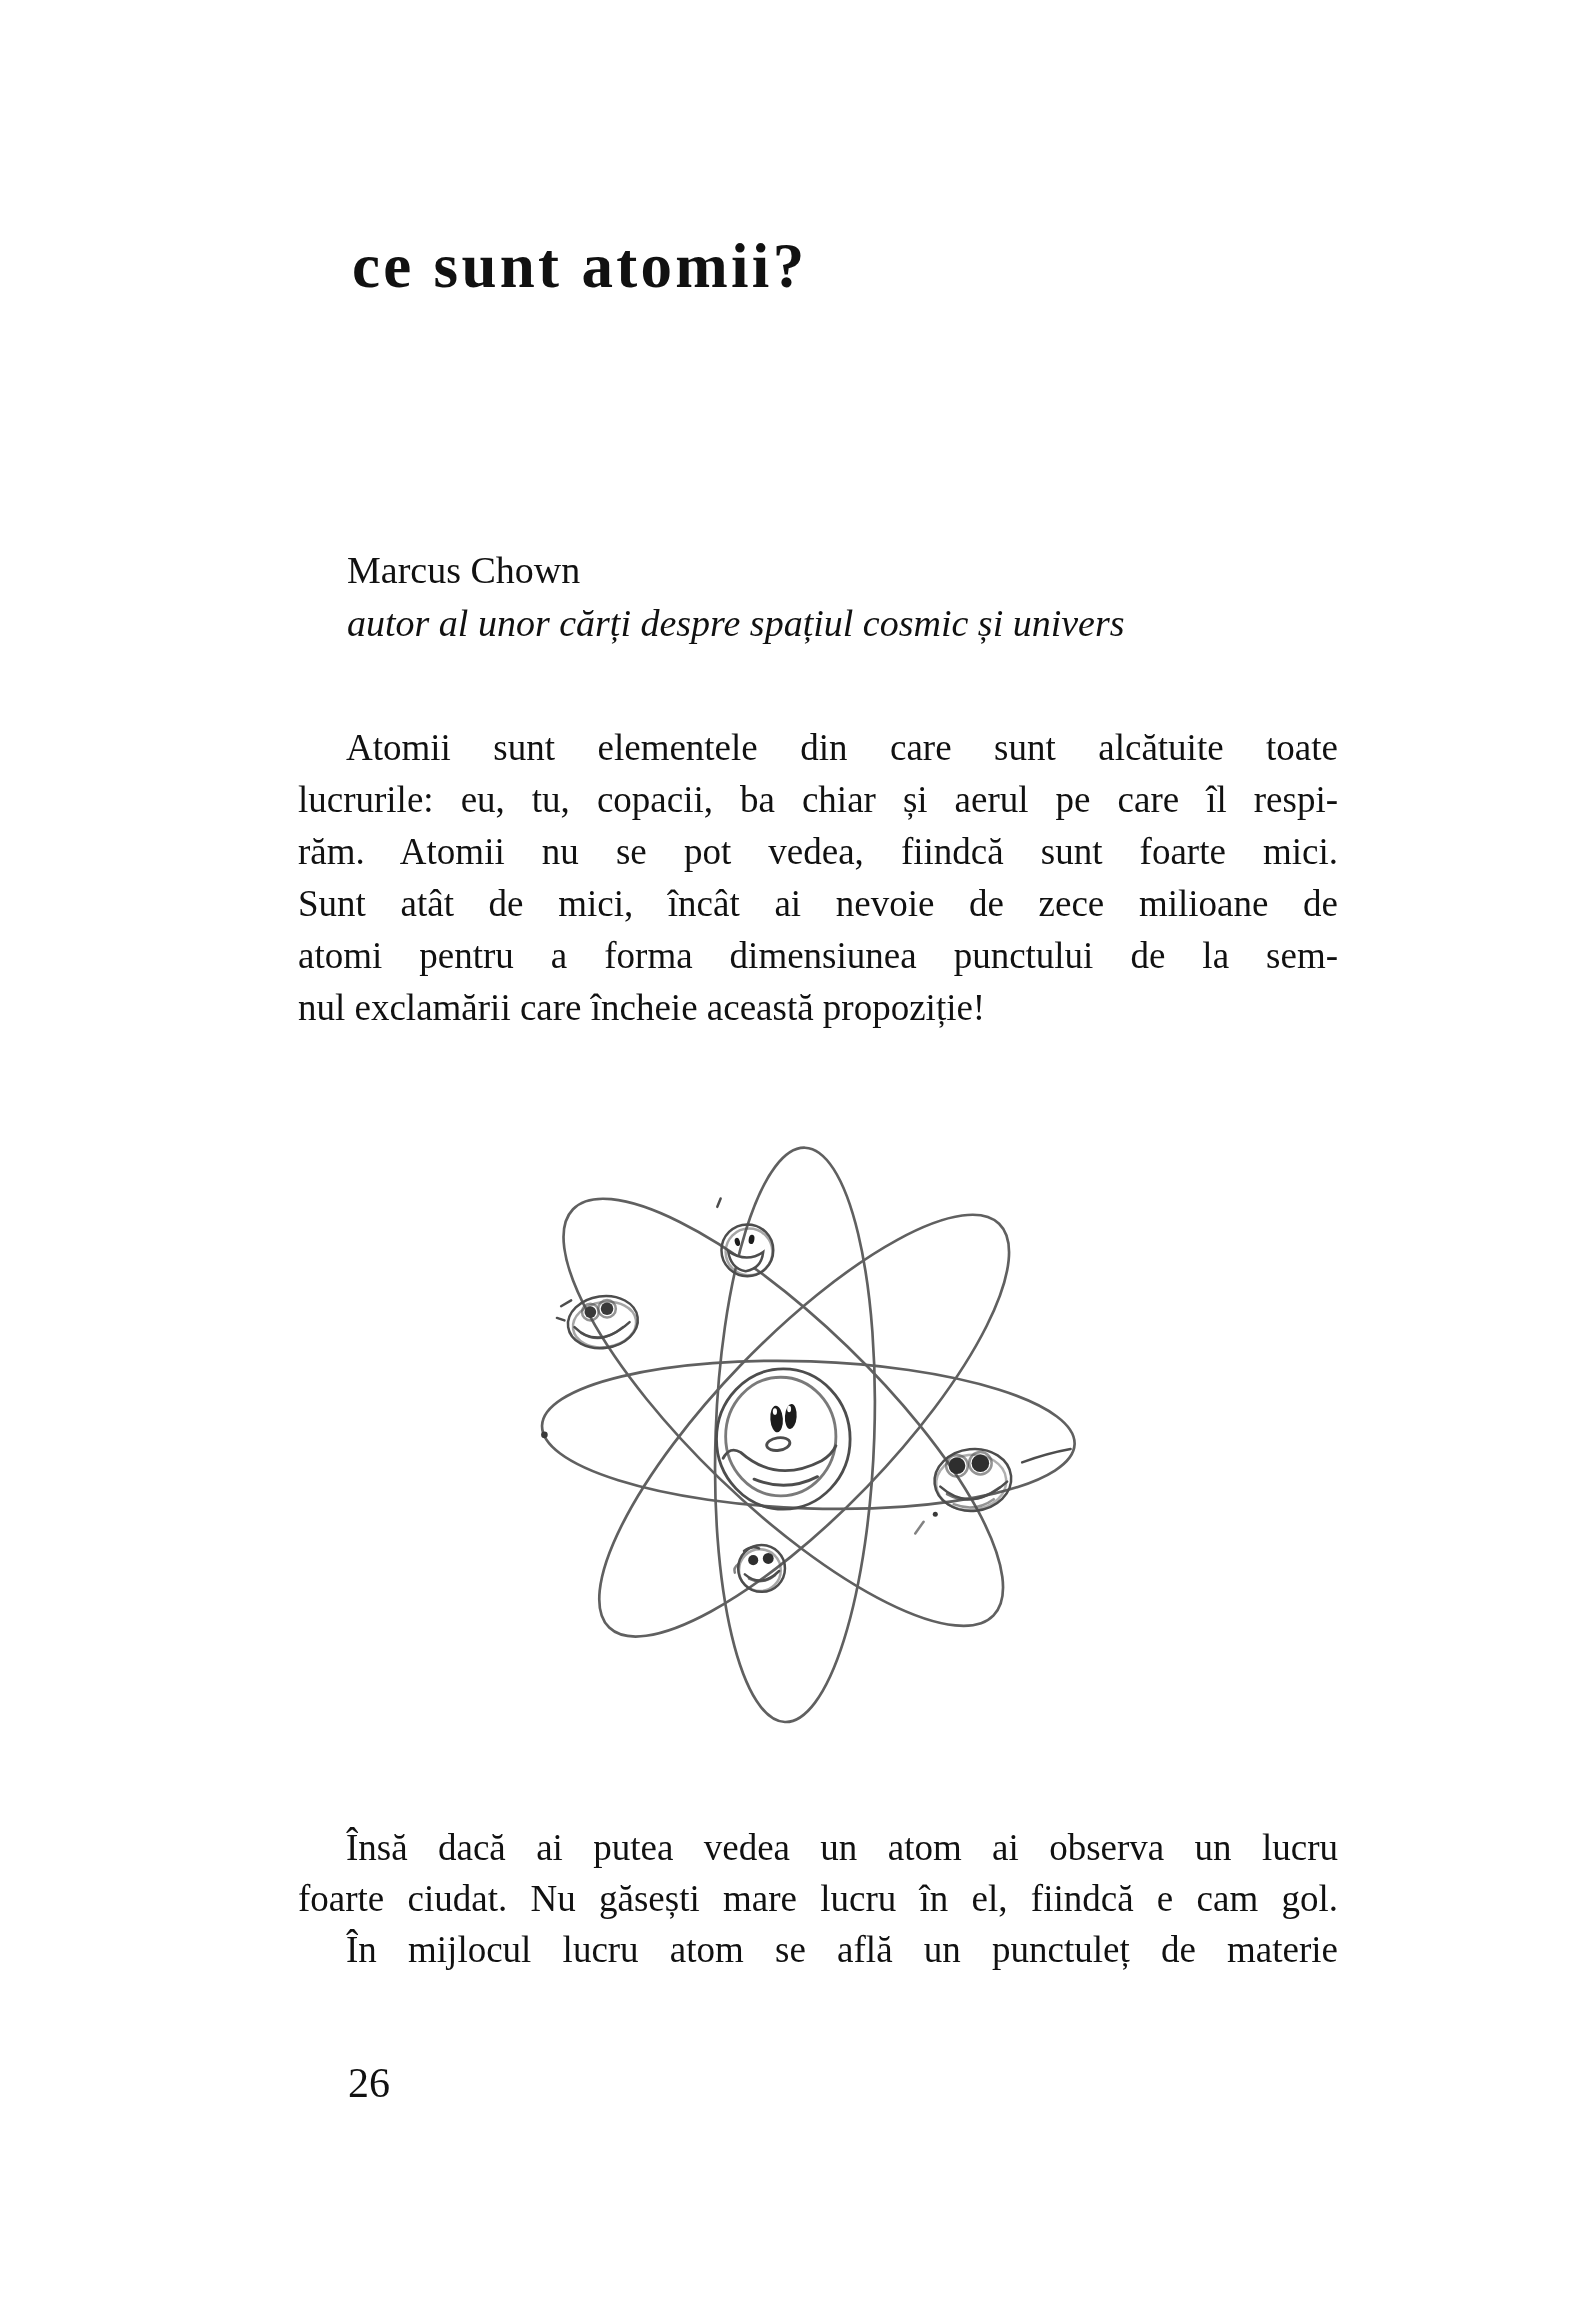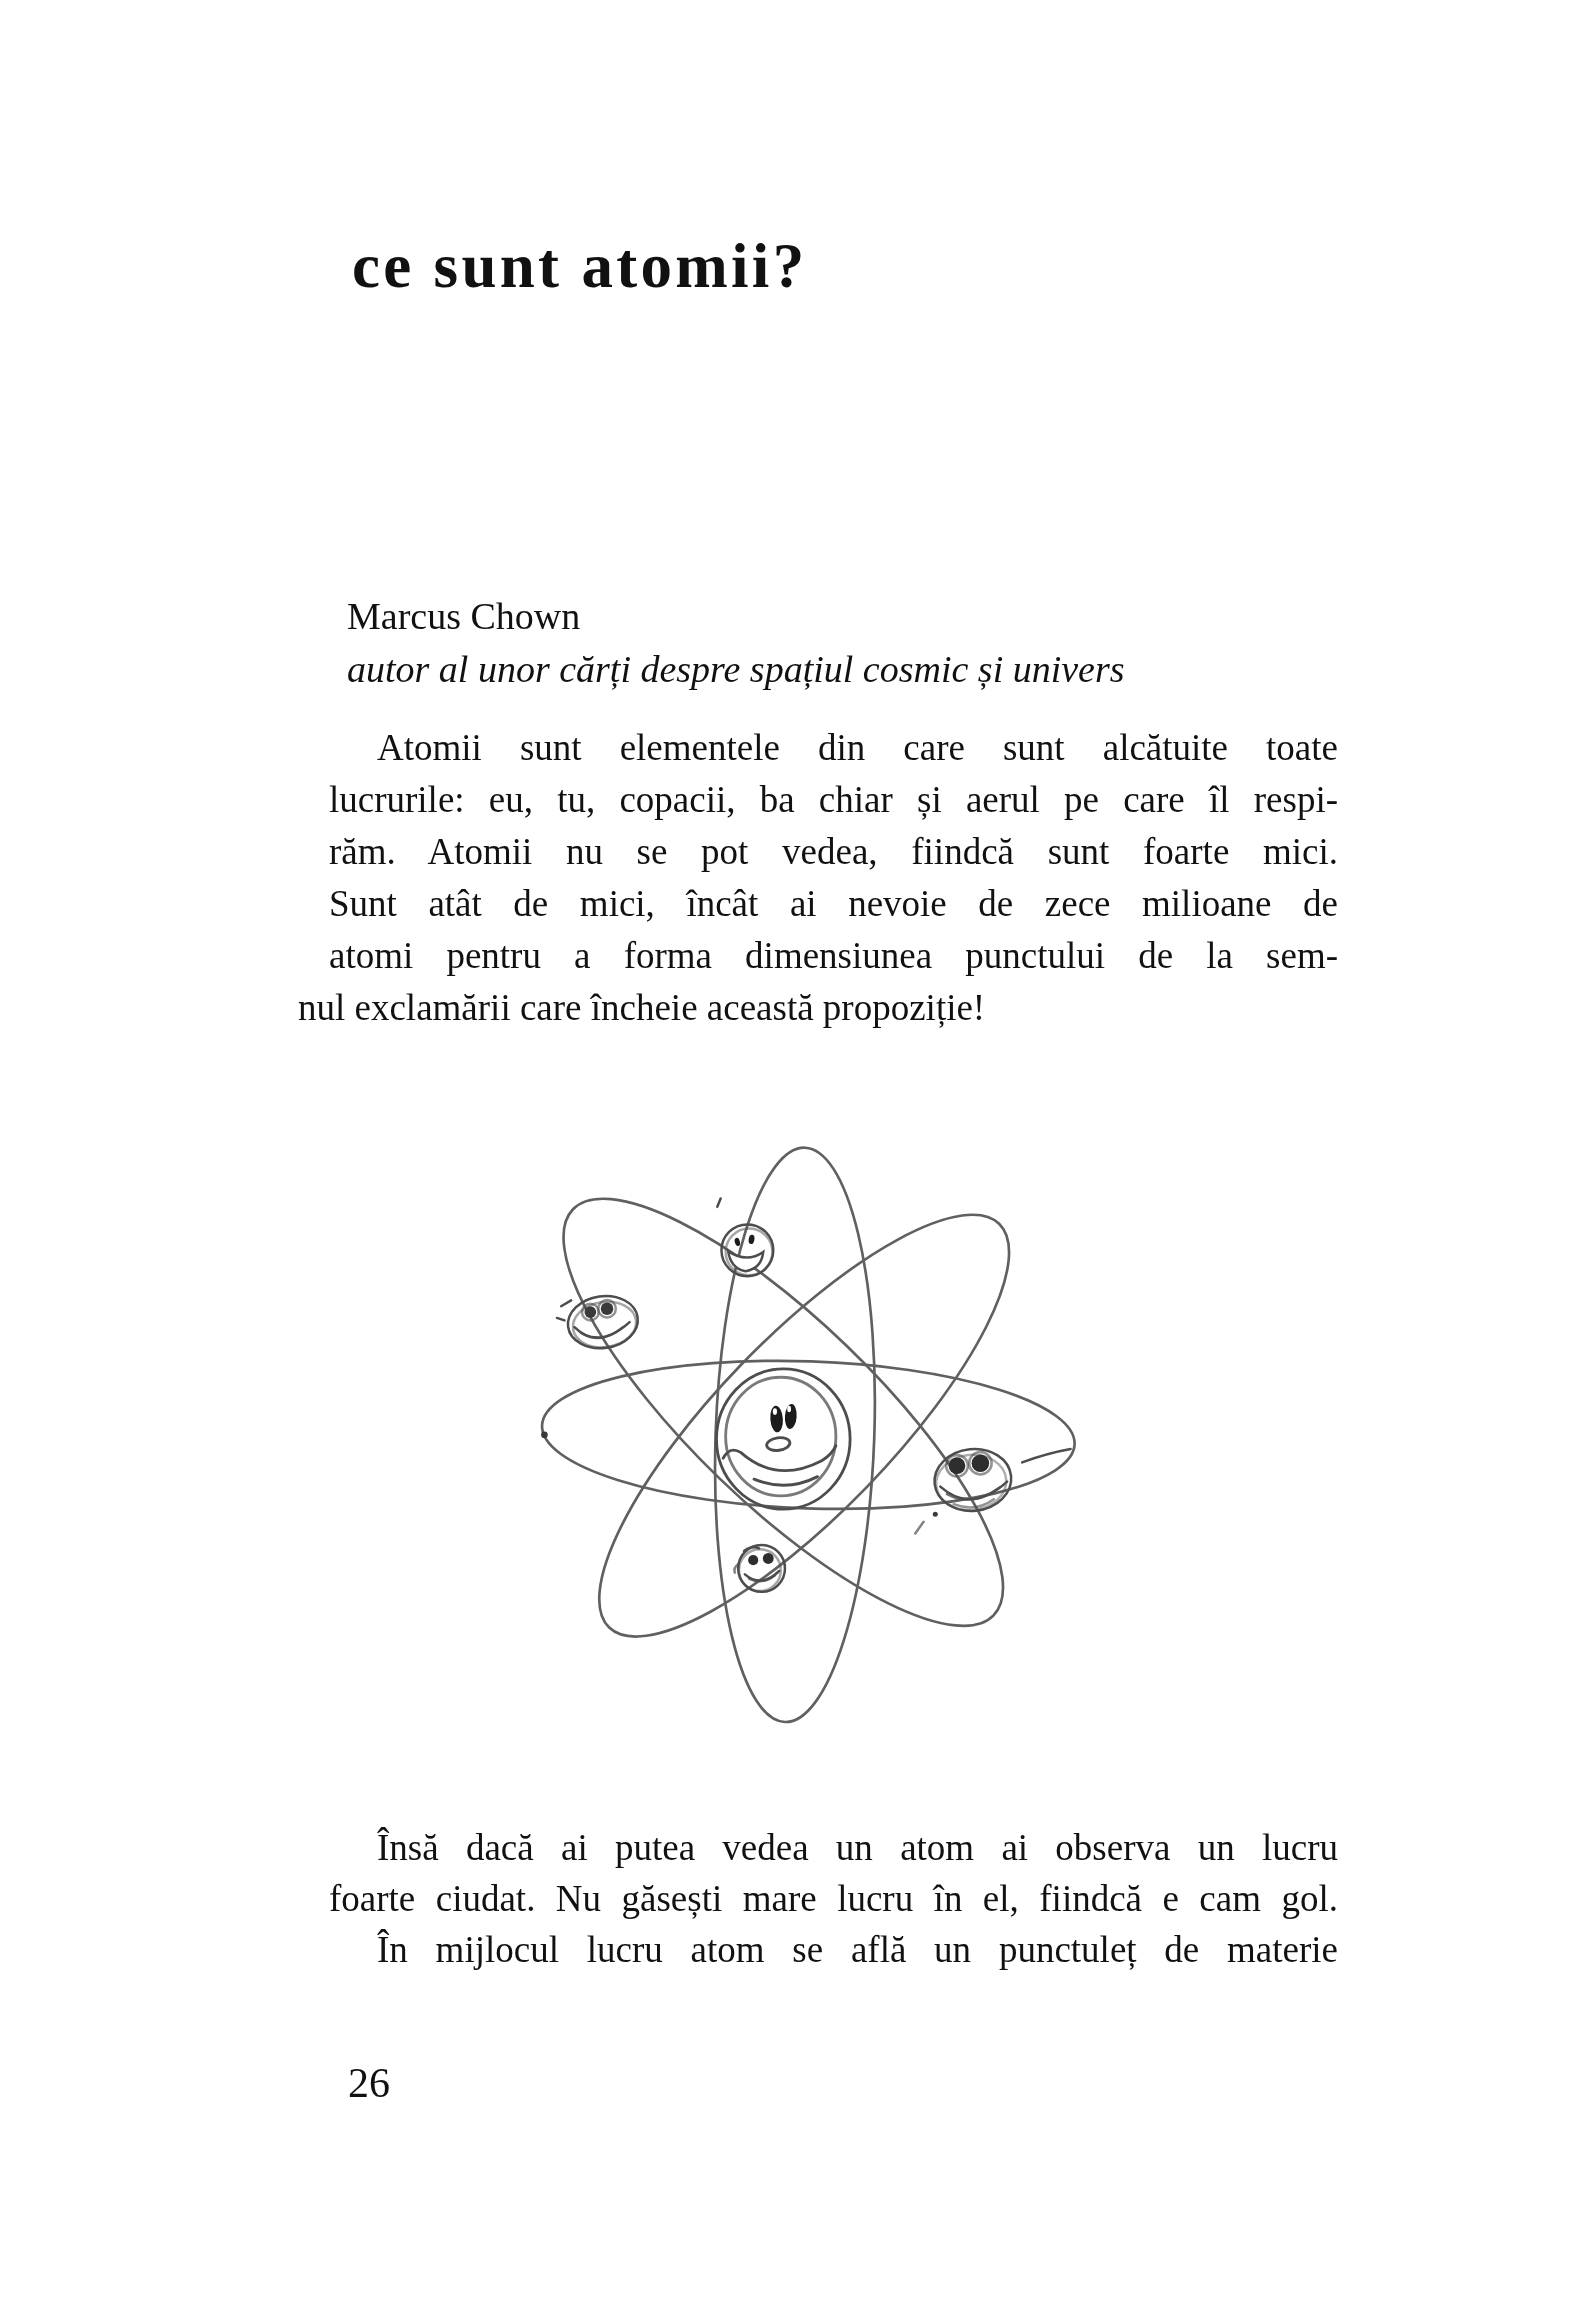--- a/index.html
+++ b/index.html
@@ -11,32 +11,32 @@
     font-family:"Liberation Serif","DejaVu Serif",serif;
     overflow:hidden;
     padding-left:40px;
   }
   .title{
     position:absolute;left:352px;top:191px;
     font-size:63px;font-weight:bold;letter-spacing:3.3px;
     line-height:67px;white-space:nowrap;
   }
   .author{
-    position:absolute;left:347px;top:590px;
+    position:absolute;left:347px;top:544px;
     font-size:38px;line-height:53px;white-space:nowrap;
   }
   .author .bio{font-style:italic;}
   .bodyblock{
     position:absolute;left:298px;width:1040px;
     font-size:37px;line-height:52px;
   }
   #p1{top:722px;}
   #p23{top:1822px;line-height:51px;}
   .line{display:block;}
-  .line.j{text-align:justify;text-align-last:justify;margin-left:31px;}
+  .line.j{text-align:justify;text-align-last:justify;}
   .line.ind{padding-left:48px;}
   .pagenum{
     position:absolute;left:348px;top:2061px;
     font-size:42px;font-weight:normal;line-height:45px;
   }
   .illu{
     position:absolute;left:511px;top:1109px;
     width:593px;height:635px;
   }
 </style>

